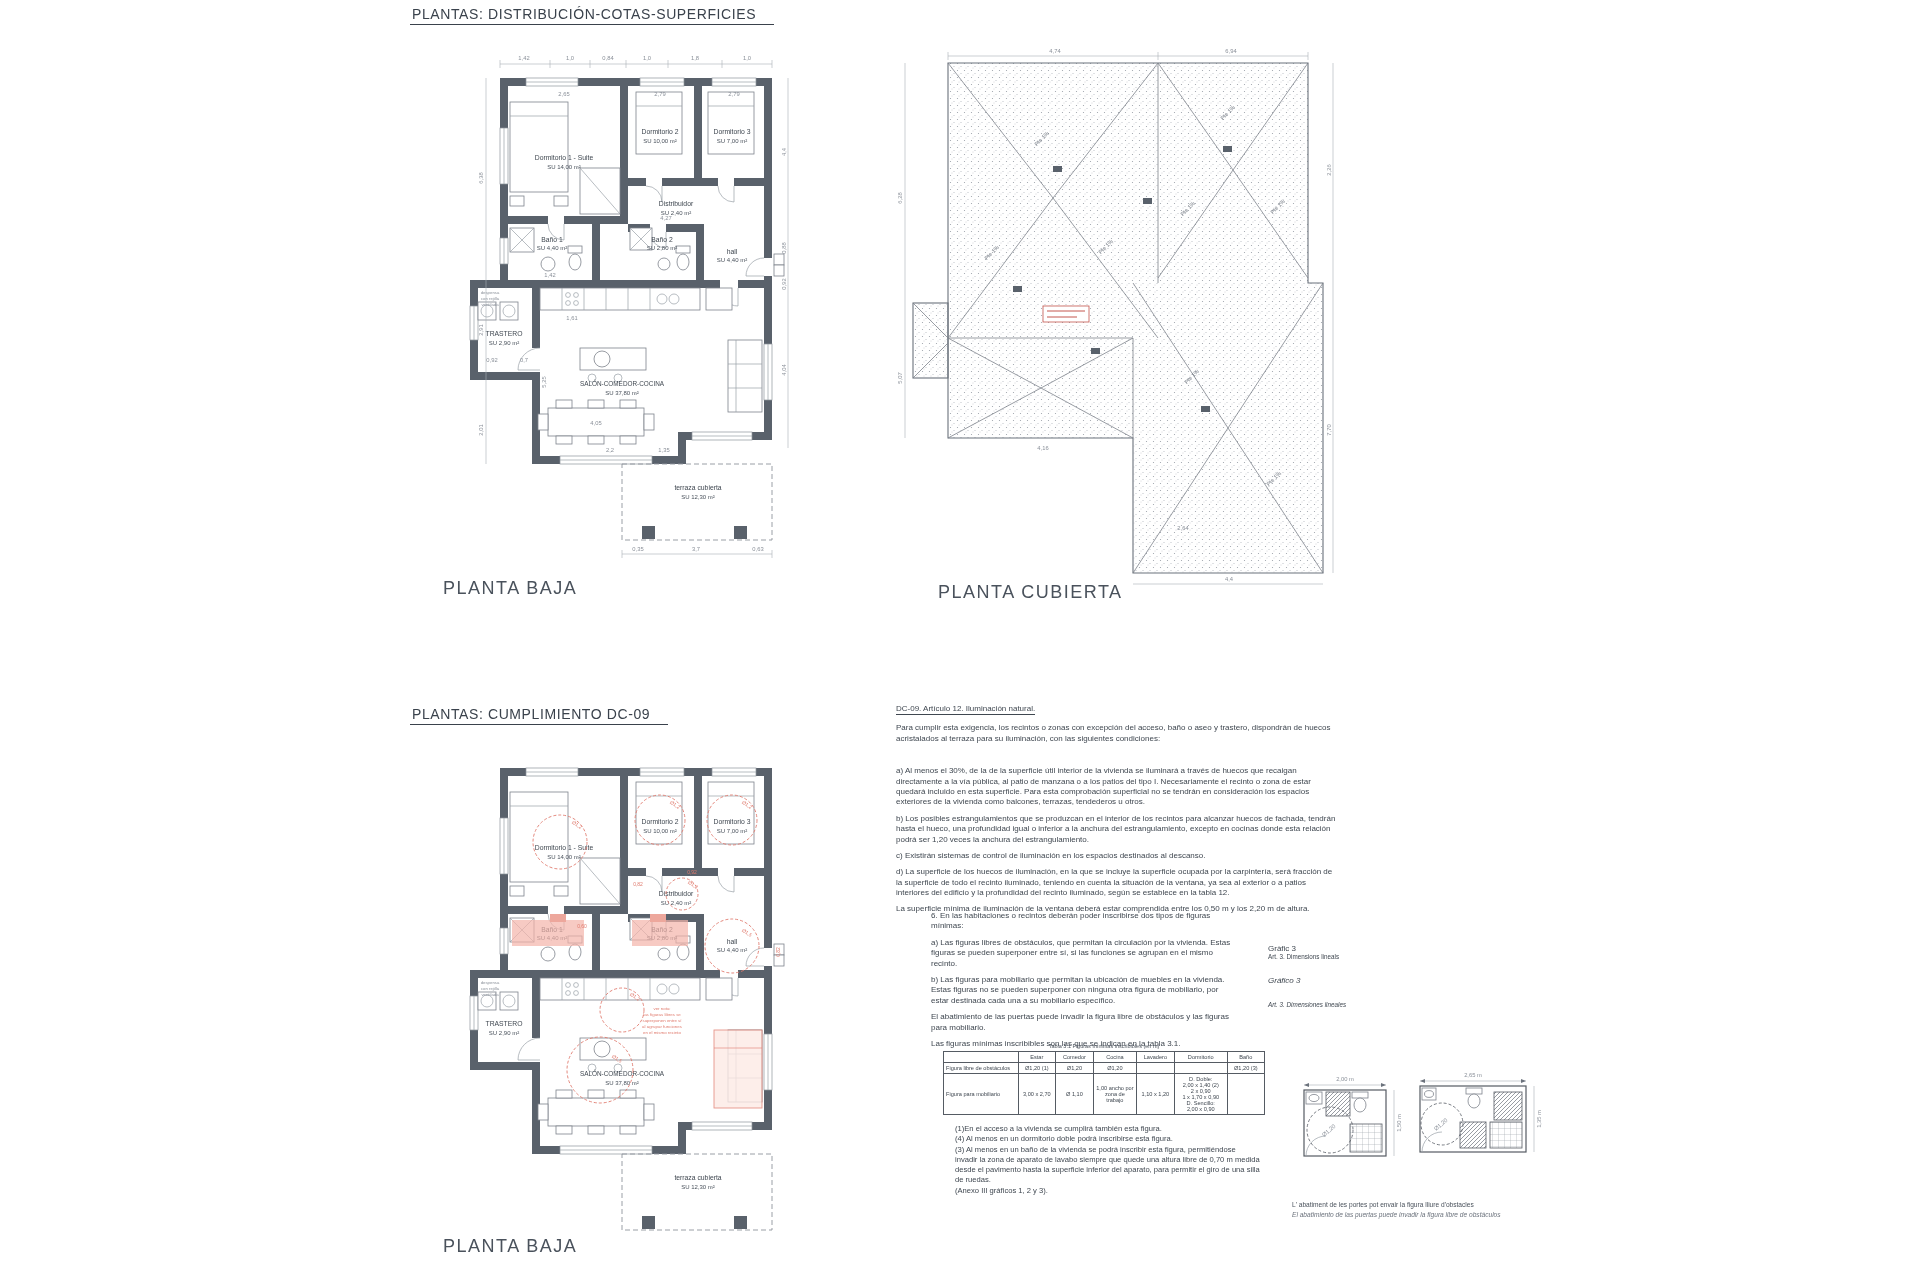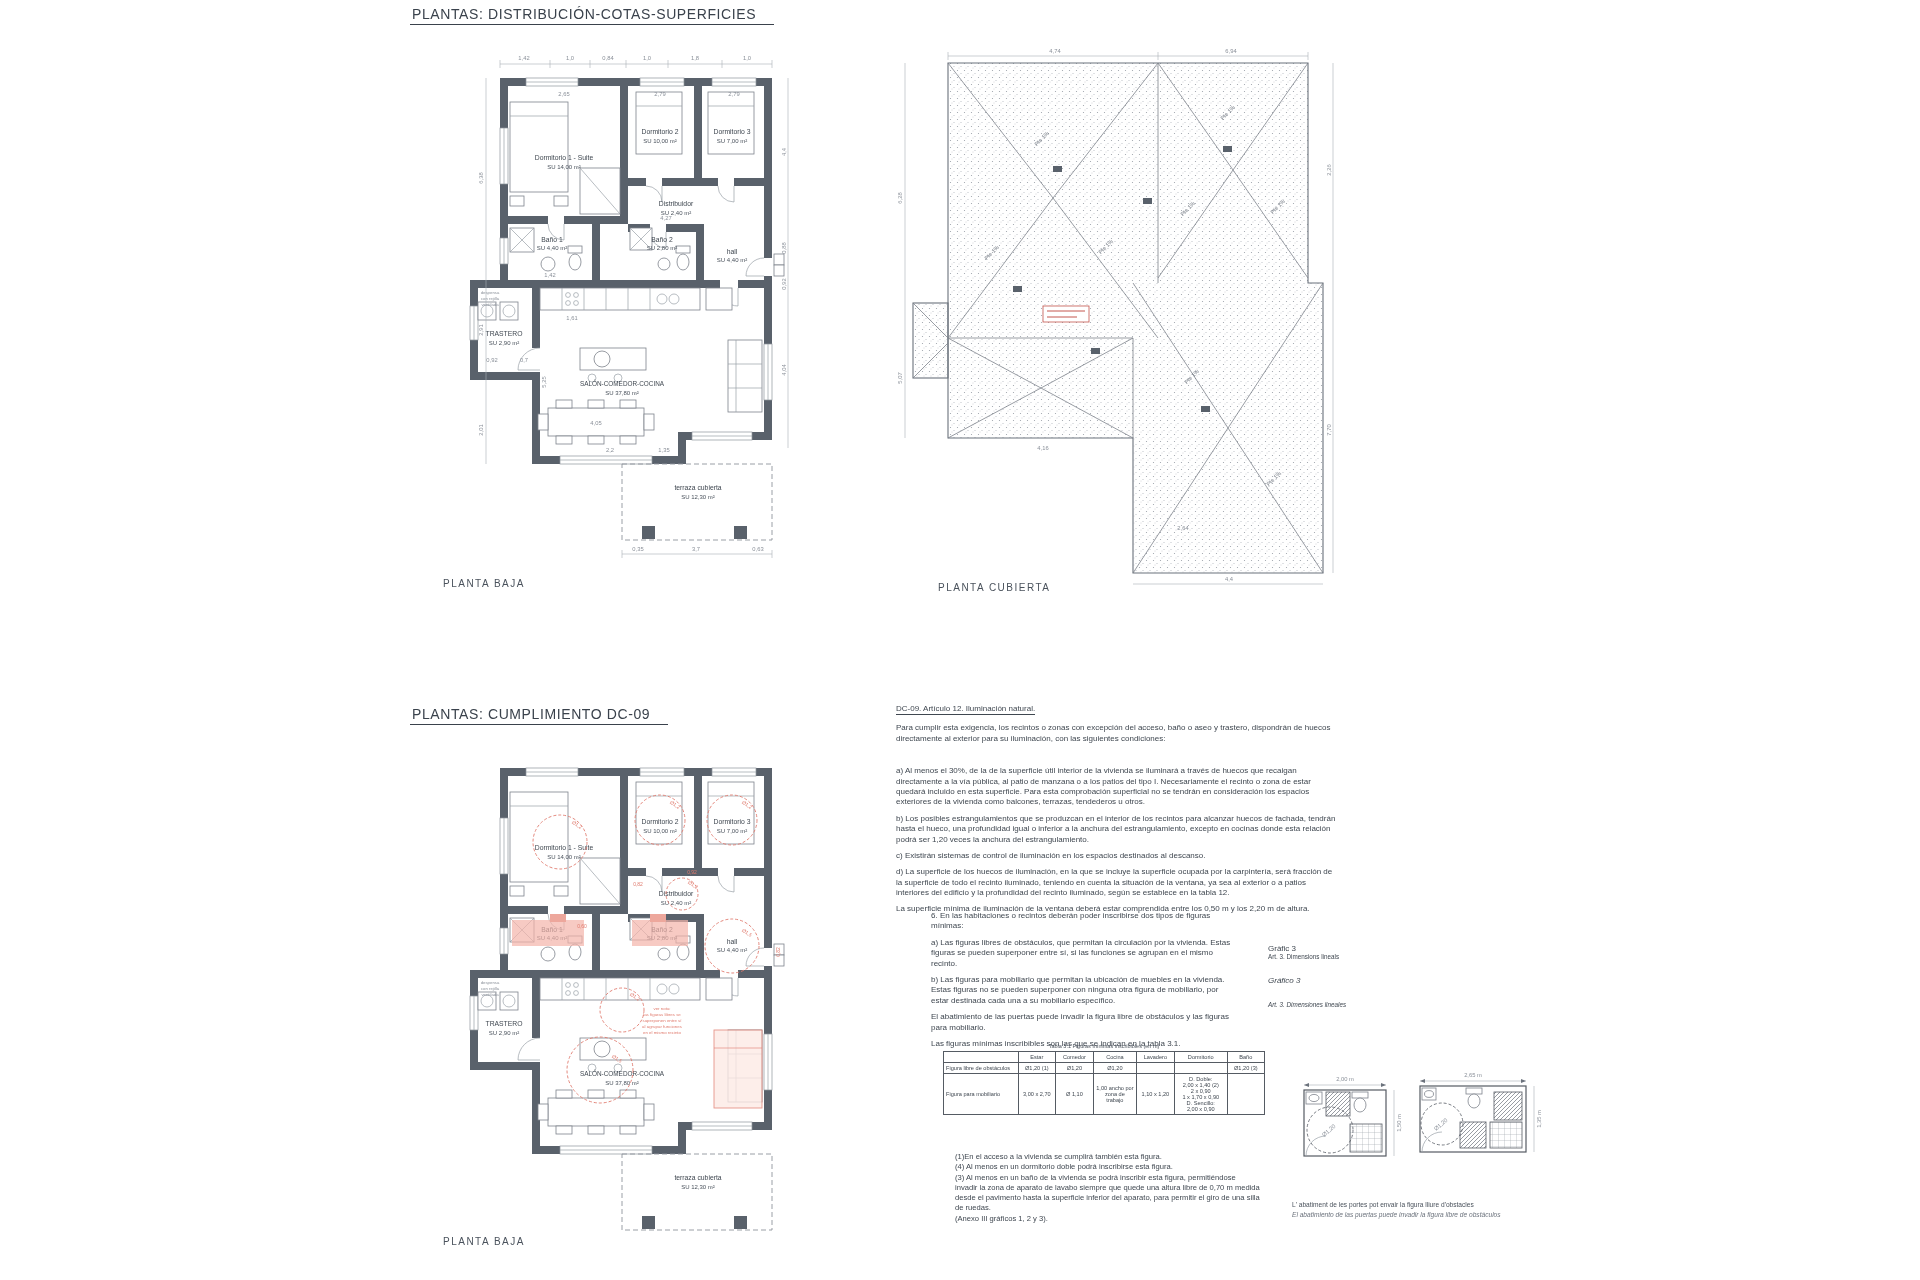--- a/index.html
+++ b/index.html
@@ -1,18 +1,18 @@
 <!DOCTYPE html>
 <html><head>
 <meta charset="utf-8">
 <style>
   html,body{margin:0;padding:0;background:#ffffff;}
   body{width:1920px;height:1280px;position:relative;font-family:"Liberation Sans",sans-serif;color:#3f4750;overflow:hidden;}
   .sheet-title{position:absolute;font-size:14px;letter-spacing:.6px;color:#3a424c;border-bottom:1.6px solid #3a424c;padding:0 18px 2px 2px;}
-  .caption{position:absolute;font-size:10px;letter-spacing:1.5px;color:#4a525c;}
+  .caption{position:absolute;font-size:18px;letter-spacing:1.5px;color:#4a525c;}
   svg{position:absolute;overflow:visible;}
   svg text{font-family:"Liberation Sans",sans-serif;}
   .rm{font-size:6.8px;fill:#3f4750;text-anchor:middle;}
   .rmU{font-size:6.4px;fill:#3f4750;text-anchor:middle;}
   .ar{font-size:6px;fill:#4a525c;text-anchor:middle;}
   .dm{font-size:5.8px;fill:#8a9099;text-anchor:middle;}
   .tn{font-size:4.3px;fill:#8a9099;text-anchor:middle;}
   .pte{font-size:5.5px;fill:#6b727c;text-anchor:middle;}
   .pk{font-size:5px;fill:#e07b6e;text-anchor:middle;}
   .pkn{font-size:4.4px;fill:#e07b6e;text-anchor:middle;}
@@ -526,21 +526,21 @@
       <text class="pkn" x="232" y="284">superponen entre sí</text>
       <text class="pkn" x="232" y="290">al agrupar funciones</text>
       <text class="pkn" x="232" y="296">en el mismo recinto</text>
     </g>
   </g>
 </svg>
 <div class="caption" style="left:443px;top:1236px;">PLANTA BAJA</div>
 
 <div class="tblock" style="left:890px;top:698px;width:452px;">
   <p><span class="tb-head">DC-09. Artículo 12. Iluminación natural.</span></p>
-  <p>Para cumplir esta exigencia, los recintos o zonas con excepción del acceso, baño o aseo y trastero, dispondrán de huecos directamente al exterior para su iluminación, con las siguientes condiciones:</p>
+  <p>Para cumplir esta exigencia, los recintos o zonas con excepción del acceso, baño o aseo y trastero, dispondrán de huecos acristalados al terraza para su iluminación, con las siguientes condiciones:</p>
   <div class="gap"></div>
   <p>a) Al menos el 30%, de la de la superficie útil interior de la vivienda se iluminará a través de huecos que recaigan directamente a la vía pública, al patio de manzana o a los patios del tipo I. Necesariamente el recinto o zona de estar quedará incluido en esta superficie. Para esta comprobación superficial no se tendrán en consideración los espacios exteriores de la vivienda como balcones, terrazas, tendederos u otros.</p>
   <p>b) Los posibles estrangulamientos que se produzcan en el interior de los recintos para alcanzar huecos de fachada, tendrán hasta el hueco, una profundidad igual o inferior a la anchura del estrangulamiento, excepto en cocinas donde esta relación podrá ser 1,20 veces la anchura del estrangulamiento.</p>
   <p>c) Existirán sistemas de control de iluminación en los espacios destinados al descanso.</p>
   <p>d) La superficie de los huecos de iluminación, en la que se incluye la superficie ocupada por la carpintería, será fracción de la superficie de todo el recinto iluminado, teniendo en cuenta la situación de la ventana, ya sea al exterior o a patios interiores del edificio y la profundidad del recinto iluminado, según se establece en la tabla 12.</p>
   <p>La superficie mínima de iluminación de la ventana deberá estar comprendida entre los 0,50 m y los 2,20 m de altura.</p>
 </div>
 
 <div class="tblock" style="left:925px;top:905px;width:312px;">
   <p>6. En las habitaciones o recintos deberán poder inscribirse dos tipos de figuras mínimas:</p>
@@ -590,21 +590,21 @@
 2 x 0,90
 1 x 1,70 x 0,90
 D. Sencillo:
 2,00 x 0,90</td>
       <td></td>
     </tr>
   </tbody>
     </table>
 </div>
 
-<div class="notes" style="left:955px;top:1152px;width:305px;">
+<div class="notes" style="left:955px;top:1124px;width:305px;">
   <p>(1)En el acceso a la vivienda se cumplirá también esta figura.</p>
   <p>(4) Al menos en un dormitorio doble podrá inscribirse esta figura.</p>
   <p>(3) Al menos en un baño de la vivienda se podrá inscribir esta figura, permitiéndose invadir la zona de aparato de lavabo siempre que quede una altura libre de 0,70 m medida desde el pavimento hasta la superficie inferior del aparato, para permitir el giro de una silla de ruedas.</p>
   <p>(Anexo III gráficos 1, 2 y 3).</p>
 </div>
 
 <svg style="left:1290px;top:1072px;" width="120" height="102" viewBox="0 0 120 102">
   <line class="dimln" x1="14" y1="13" x2="96" y2="13"></line>
   <path d="M14,13 l5,-2 v4 z M96,13 l-5,-2 v4 z" fill="#6b727c"></path>
   <text class="dm" x="55" y="9">2,00 m</text>

